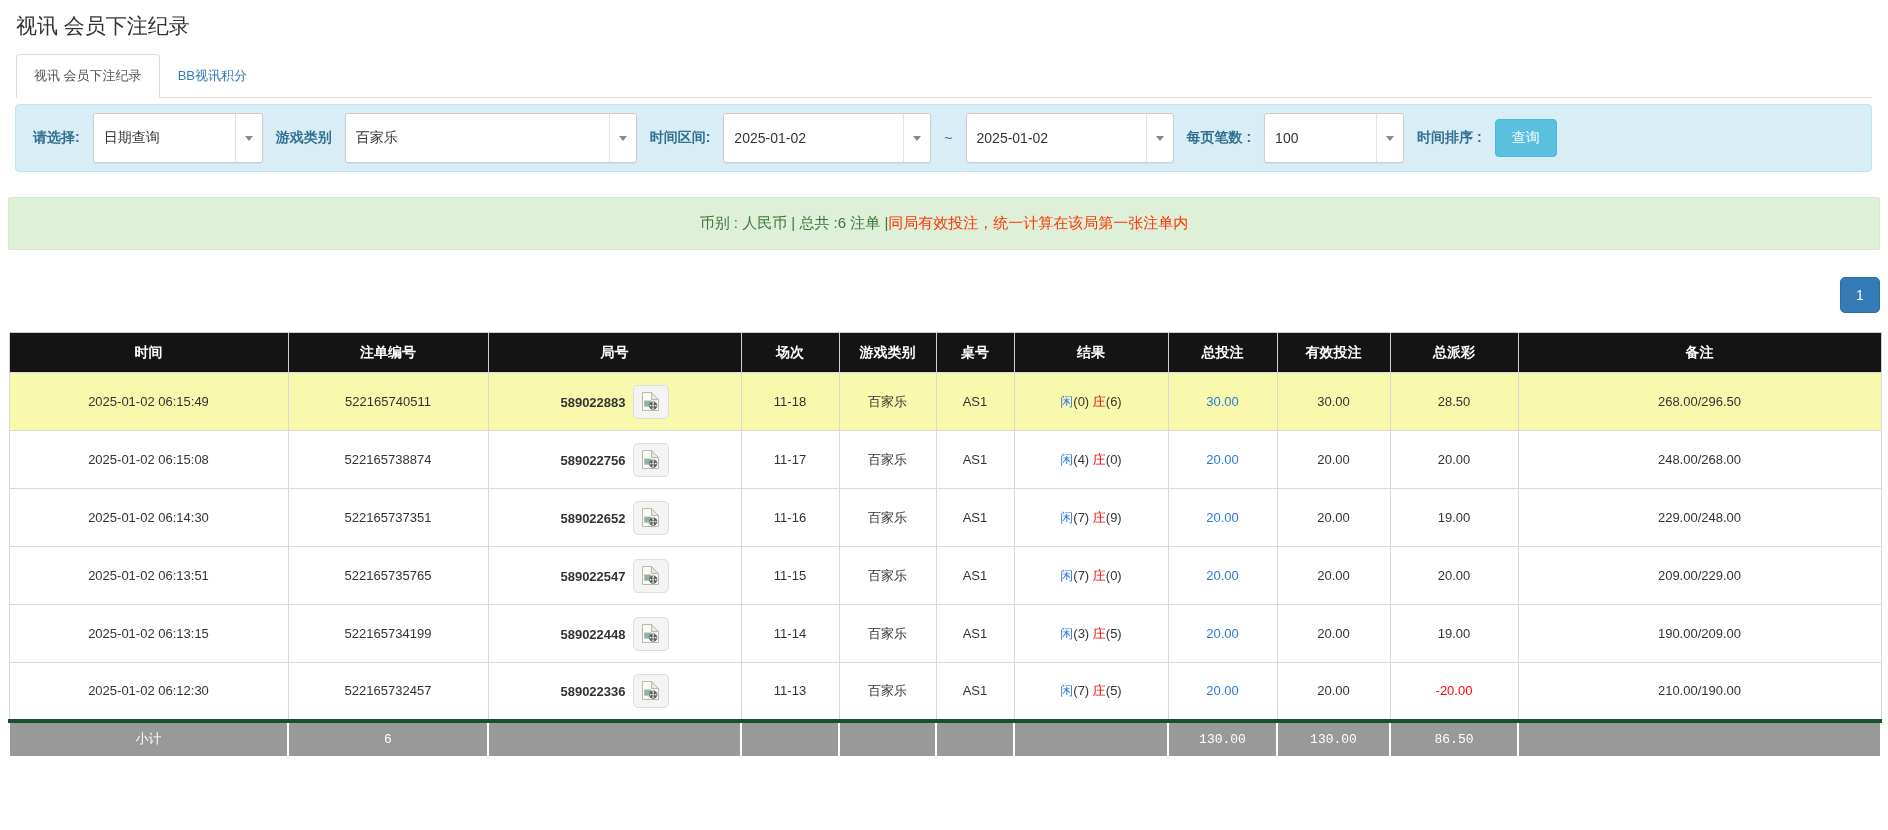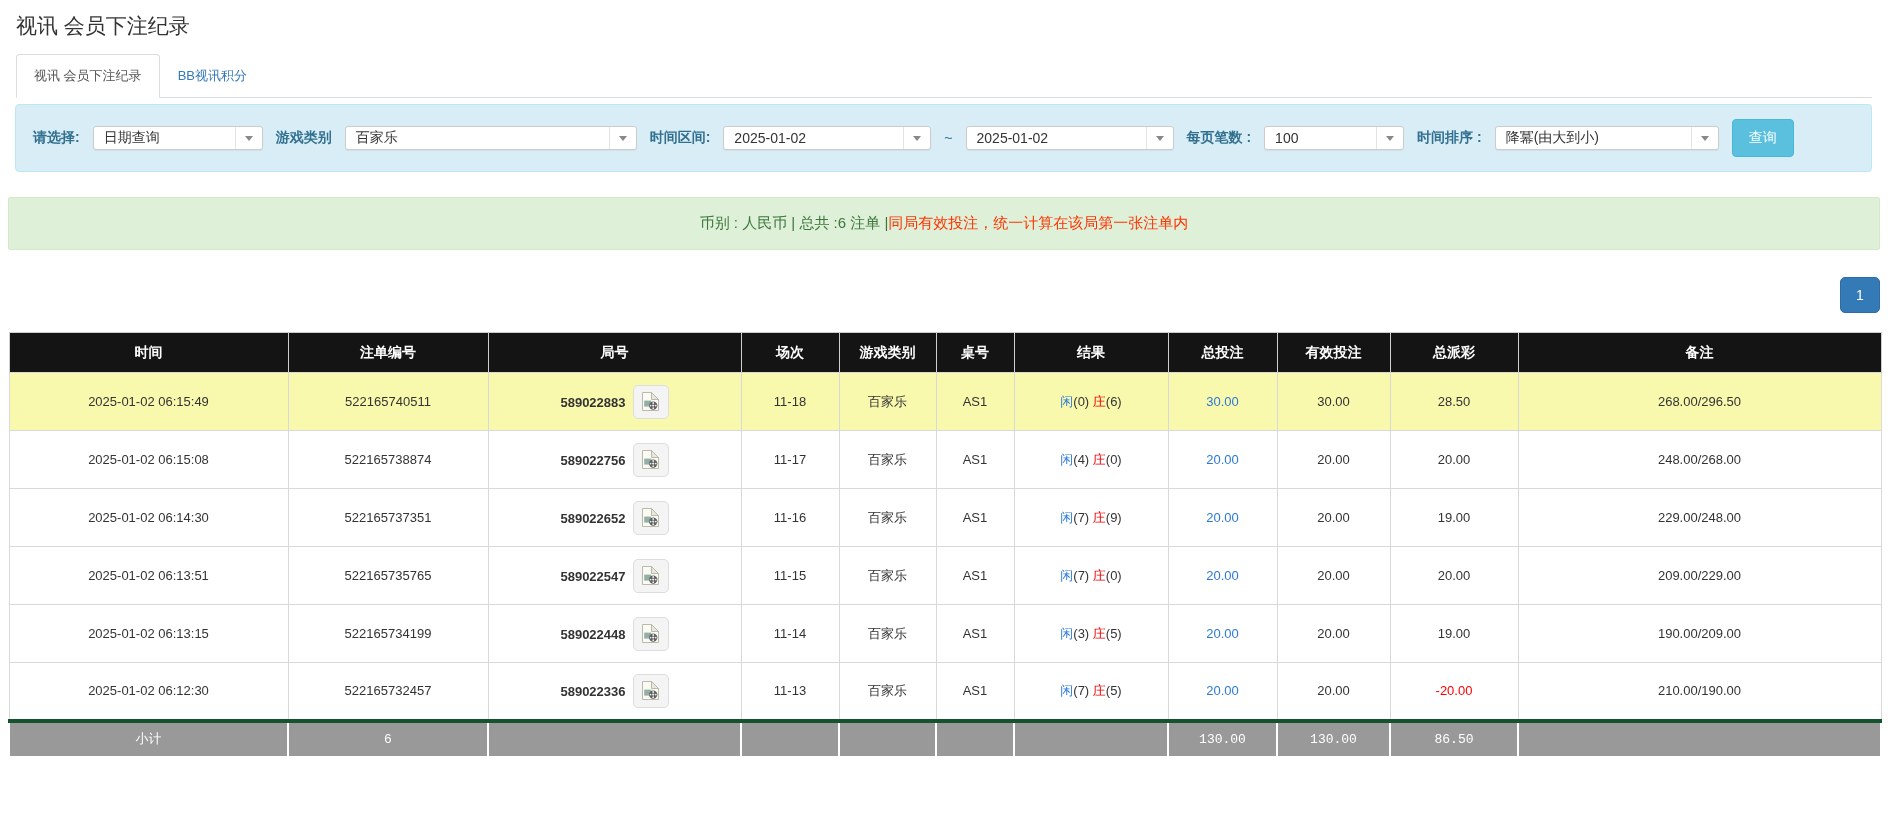--- a/index.html
+++ b/index.html
@@ -22,21 +22,21 @@
   .tab.inactive { color:#337ab7; }
 
   
   .filter-bar {
     margin:6px 8px 0 7px; height:68px;
     background:#d9edf7; border:1px solid #bce8f1; border-radius:4px;
     display:flex; align-items:center; gap:13px; padding:0 17px;
   }
   .f-label { color:#31708f; font-weight:bold; font-size:14px; white-space:nowrap;text-align:right; }
   .select {
-    background:#fff; border:1px solid #ccc; border-radius:3px; height:24px;
+    background:#fff; border:1px solid #ccc; border-radius:3px; height:50px;
     display:flex; align-items:center; justify-content:space-between;
     font-size:14px; color:#333; padding-left:10px; cursor:pointer;
     box-shadow:0 1px 1px rgba(0,0,0,.05);
   }
   .sel-val { white-space:nowrap; overflow:hidden; }
   .arrow { border-left:1px solid #e4e4e4; width:27px; align-self:stretch; display:flex; align-items:center; justify-content:center; }
   .caret { width:0; height:0; border-left:4px solid transparent; border-right:4px solid transparent; border-top:5px solid #888; }
   .tilde { color:#31708f; font-size:14px; }
   .btn-search {
     background:#5bc0de; border:1px solid #46b8da; color:#fff;
@@ -133,26 +133,20 @@
 
     <span class="f-label">每页笔数 :</span>
     <div class="select" style="width:140px">
       <span class="sel-val">100</span>
       <span class="arrow">
           <i class="caret"></i>
         </span>
     </div>
 
     <span class="f-label">时间排序 :</span>
-    <div class="select" style="width:224px">
-      <span class="sel-val">降冪(由大到小)</span>
-      <span class="arrow">
-          <i class="caret"></i>
-        </span>
-    </div>
 
     <button class="btn-search">查询</button>
   </div>
 
   <div class="summary-bar">
     <span class="s-left">币别 : 人民币 | 总共 :6 注单 |</span>
     <span class="s-right">同局有效投注，统一计算在该局第一张注单内</span>
   </div>
 
   <div class="pagination-row">

